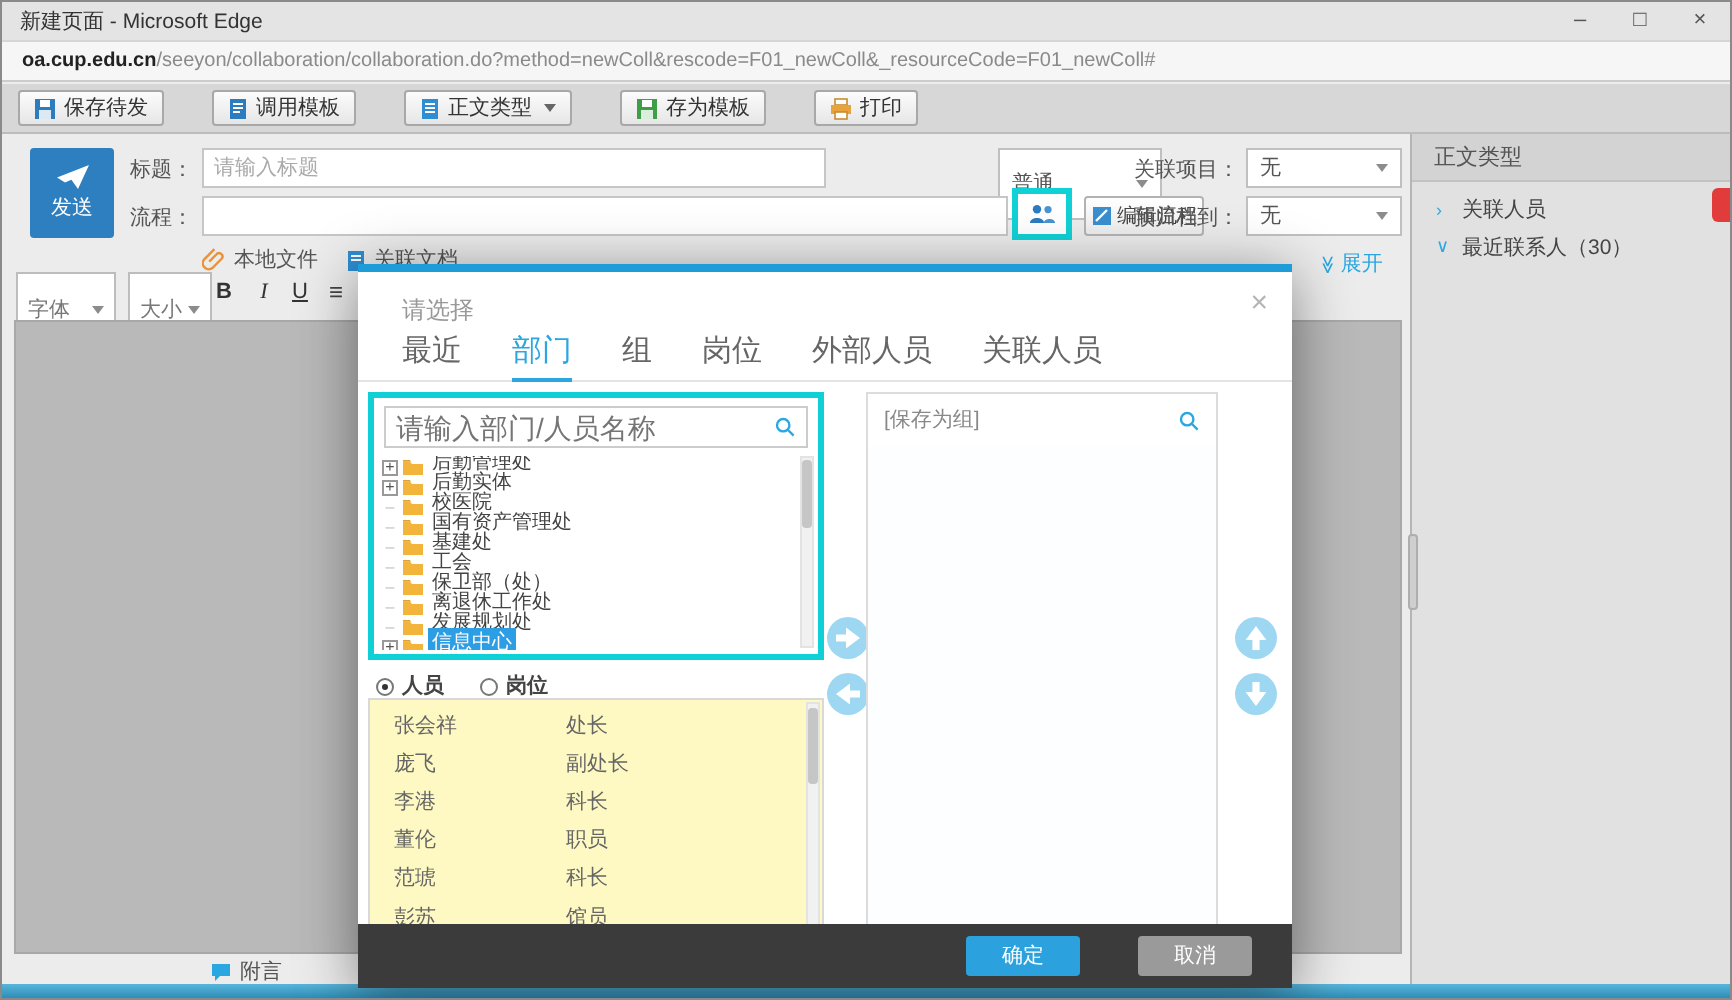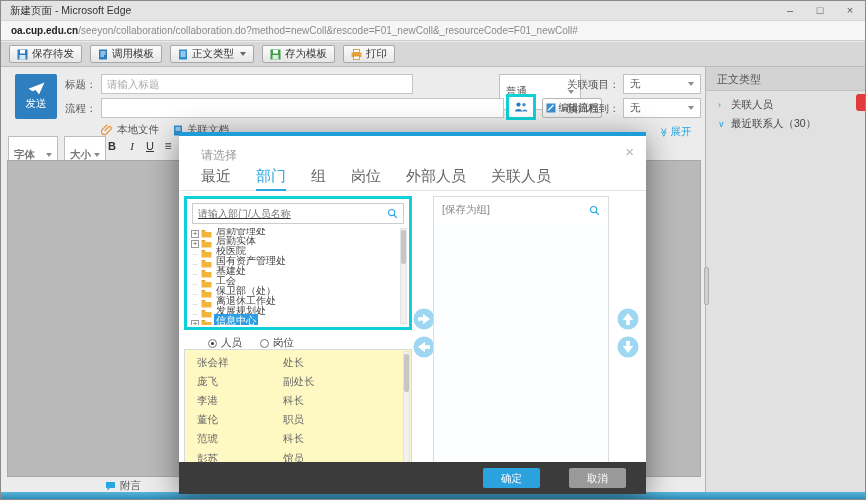--- a/index.html
+++ b/index.html
@@ -8,21 +8,21 @@
        font-family:"Liberation Sans","DejaVu Sans",sans-serif;background:#ececec;}
   
   .titlebar{position:absolute;top:0;left:0;right:0;height:19px;background:#e4e4e4;display:flex;align-items:center;}
   .title{padding-left:9px;font-size:10.5px;color:#333;}
   .wctrl{margin-left:auto;display:flex;}
   .wbtn{width:30px;text-align:center;font-size:11px;color:#555;line-height:19px;}
   .urlbar{position:absolute;top:19px;left:0;right:0;height:21px;background:#f6f6f6;border-top:1px solid #d6d6d6;
           border-bottom:1px solid #cccccc;display:flex;align-items:center;padding-left:10px;font-size:10px;color:#8a8a8a;white-space:nowrap;overflow:hidden;}
   .urlhost{font-weight:bold;color:#222;}
   .toolbar{position:absolute;top:41px;left:0;right:0;height:25px;background:#d7d7d7;border-bottom:1px solid #bcbcbc;
-           display:flex;align-items:center;gap:8px;padding-left:8px;}
+           display:flex;align-items:center;gap:24px;padding-left:8px;}
   .tbtn{display:inline-flex;align-items:center;gap:4px;height:18px;padding:0 7px;background:linear-gradient(#fcfcfc,#e6e6e6);
         border:1px solid #a8a8a8;border-radius:2px;font-size:10.5px;color:#333;}
   .caret{width:0;height:0;border-left:3.5px solid transparent;border-right:3.5px solid transparent;border-top:4px solid #666;margin-left:2px;}
   .icon{display:inline-block;line-height:0;}
   
   .main{position:absolute;top:66px;left:0;width:706px;bottom:0;background:#ececec;}
   .send{position:absolute;left:14px;top:7px;width:42px;height:45px;background:#2e7fc0;border-radius:2px;color:#fff;
         display:flex;flex-direction:column;align-items:center;justify-content:center;gap:2px;font-size:10.5px;}
   .flabel{position:absolute;font-size:10.5px;color:#555;}
   .tinput{position:absolute;background:#fff;border:1px solid #c6c6c6;font-size:10.5px;color:#333;padding:0 5px;}
@@ -31,21 +31,21 @@
           display:flex;align-items:center;justify-content:space-between;padding:0 6px;}
   .chev{width:0;height:0;border-left:3.5px solid transparent;border-right:3.5px solid transparent;border-top:4px solid #8c8c8c;}
   .hlbox{position:absolute;left:505px;top:27px;width:30px;height:26px;border:3px solid #10d1d6;background:#fff;
          display:flex;align-items:center;justify-content:center;}
   .ebtn{position:absolute;left:541px;top:31px;width:60px;height:20px;background:linear-gradient(#fff,#ececec);
         border:1px solid #b3b3b3;border-radius:2px;font-size:10px;color:#444;display:flex;align-items:center;justify-content:center;gap:3px;}
   .attach{position:absolute;top:56px;font-size:10.5px;color:#555;display:flex;align-items:center;gap:4px;}
   .link-expand{position:absolute;left:658px;top:58px;color:#2aa7e0;font-size:10.5px;display:flex;align-items:center;gap:2px;}
   .dchev{display:inline-block;transform:rotate(90deg);font-size:9px;line-height:9px;}
   .etool{position:absolute;top:69px;height:37px;background:#fff;border:1px solid #bdbdbd;display:flex;align-items:center;
-         justify-content:space-between;font-size:10.5px;color:#777;padding:0 5px;font-weight:bold;}
+         justify-content:space-between;font-size:10.5px;color:#777;padding:0 5px;}
   .fmt{position:absolute;top:69px;width:18px;height:20px;font-size:11px;color:#333;display:flex;align-items:center;justify-content:center;}
   .fmt.b{font-weight:bold;}
   .fmt.i{font-style:italic;font-family:"Liberation Serif",serif;}
   .fmt.u{text-decoration:underline;}
   .fmt.al::before{content:"≡";font-size:12px;color:#444;}
   .editor{position:absolute;left:6px;right:6px;top:93px;bottom:22px;background:#b9b9b9;border:1px solid #a8a8a8;}
   .postscript{position:absolute;left:104px;top:412px;font-size:10.5px;color:#555;display:flex;align-items:center;gap:4px;}
   .bottombar{position:absolute;left:0;right:0;bottom:0;height:7px;background:linear-gradient(#58b5d9,#2e8db9);z-index:3;}
   
   .sidebar{position:absolute;top:66px;right:0;width:160px;bottom:0;background:#e1e1e1;border-left:1px solid #b5b5b5;}
@@ -59,34 +59,34 @@
   
   .dialog{position:absolute;left:178px;top:131px;width:467px;height:362px;background:#fff;border-top:4px solid #1e9cd7;
           box-shadow:0 5px 28px rgba(0,0,0,.45);z-index:20;}
   .dlg-title{position:absolute;left:22px;top:11px;font-size:12px;color:#999;}
   .dlg-close{position:absolute;right:12px;top:7px;font-size:15px;color:#b5b5b5;}
   .tabs{position:absolute;left:0;right:0;top:33px;height:22px;border-bottom:1px solid #e4e4e4;display:flex;gap:25px;padding-left:22px;}
   .tab{font-size:15px;color:#666;height:22px;line-height:15px;font-family:Liberation Serif, serif;}
   .tab.active{color:#2aa7e0;border-bottom:2px solid #2aa7e0;}
   .lpanel{position:absolute;left:5px;top:60px;width:228px;height:134px;border:3px solid #0ed0d6;background:#fff;}
   .lsearch{position:absolute;left:5px;right:5px;top:4px;height:21px;border:1px solid #ccc;display:flex;align-items:center;background:#fff;}
-  .lsearch input{flex:1;border:none;outline:none;background:transparent;font-size:10px;color:#333;padding-left:5px;min-width:0;text-decoration:underline;}
+  .lsearch input{flex:1;border:none;outline:none;background:transparent;font-size:14px;color:#333;padding-left:5px;min-width:0;}
   .lsearch .icon{margin-right:5px;}
   .tree{position:absolute;left:4px;top:29px;right:11px;bottom:2px;overflow:hidden;}
   .trow{display:flex;align-items:flex-end;height:10px;font-size:10px;color:#444;gap:2px;white-space:nowrap;}
   .texp{display:none;width:8px;height:8px;border:1px solid #999;background:#fff;font-size:8px;line-height:6px;text-align:center;color:#555;flex:none;}
   .texp::before{content:"+";}
   .trow.expandable .texp{display:block;}
   .dash{color:#c0c0c0;font-size:8px;width:8px;text-align:center;flex:none;}
   .dash::before{content:"–";}
   .tlabel{padding:0 2px;}
   .trow.selected .tlabel{background:#2e9ee4;color:#fff;}
   .vscroll{position:absolute;width:7px;background:#f1f1f1;border:1px solid #e3e3e3;}
   .vthumb{position:absolute;left:0;width:5px;background:#c6c6c6;border-radius:2px;}
-  .radios{position:absolute;left:29px;top:200px;display:flex;gap:18px;font-size:10.5px;color:#444;align-items:center;}
+  .radios{position:absolute;left:9px;top:200px;display:flex;gap:18px;font-size:10.5px;color:#444;align-items:center;font-weight:bold;}
   .ritem{display:flex;align-items:center;gap:4px;}
   .rdot{width:9px;height:9px;border:1px solid #777;border-radius:50%;background:#fff;position:relative;flex:none;}
   .ritem.selected .rdot::after{content:"";position:absolute;left:2px;top:2px;width:3px;height:3px;border-radius:50%;background:#333;}
   .ppanel{position:absolute;left:5px;top:213px;width:228px;height:117px;border:1px solid #d9d9d9;background:#fef9c3;overflow:hidden;}
   .prow{height:19.2px;display:flex;align-items:center;font-size:10.5px;color:#666;}
   .pname{width:98px;padding-left:12px;}
   .rpanel{position:absolute;left:254px;top:60px;width:176px;height:270px;border:1px solid #dcdcdc;background:#fdfeff;}
   .rhead{display:flex;justify-content:space-between;align-items:center;padding:6px 8px;font-size:10.5px;color:#888;background:#fff;}
   .acir{position:absolute;width:22px;height:22px;}
   .dfooter{position:absolute;left:0;right:0;bottom:0;height:32px;background:#3b3b3b;display:flex;align-items:center;gap:18px;padding-left:22px;}

